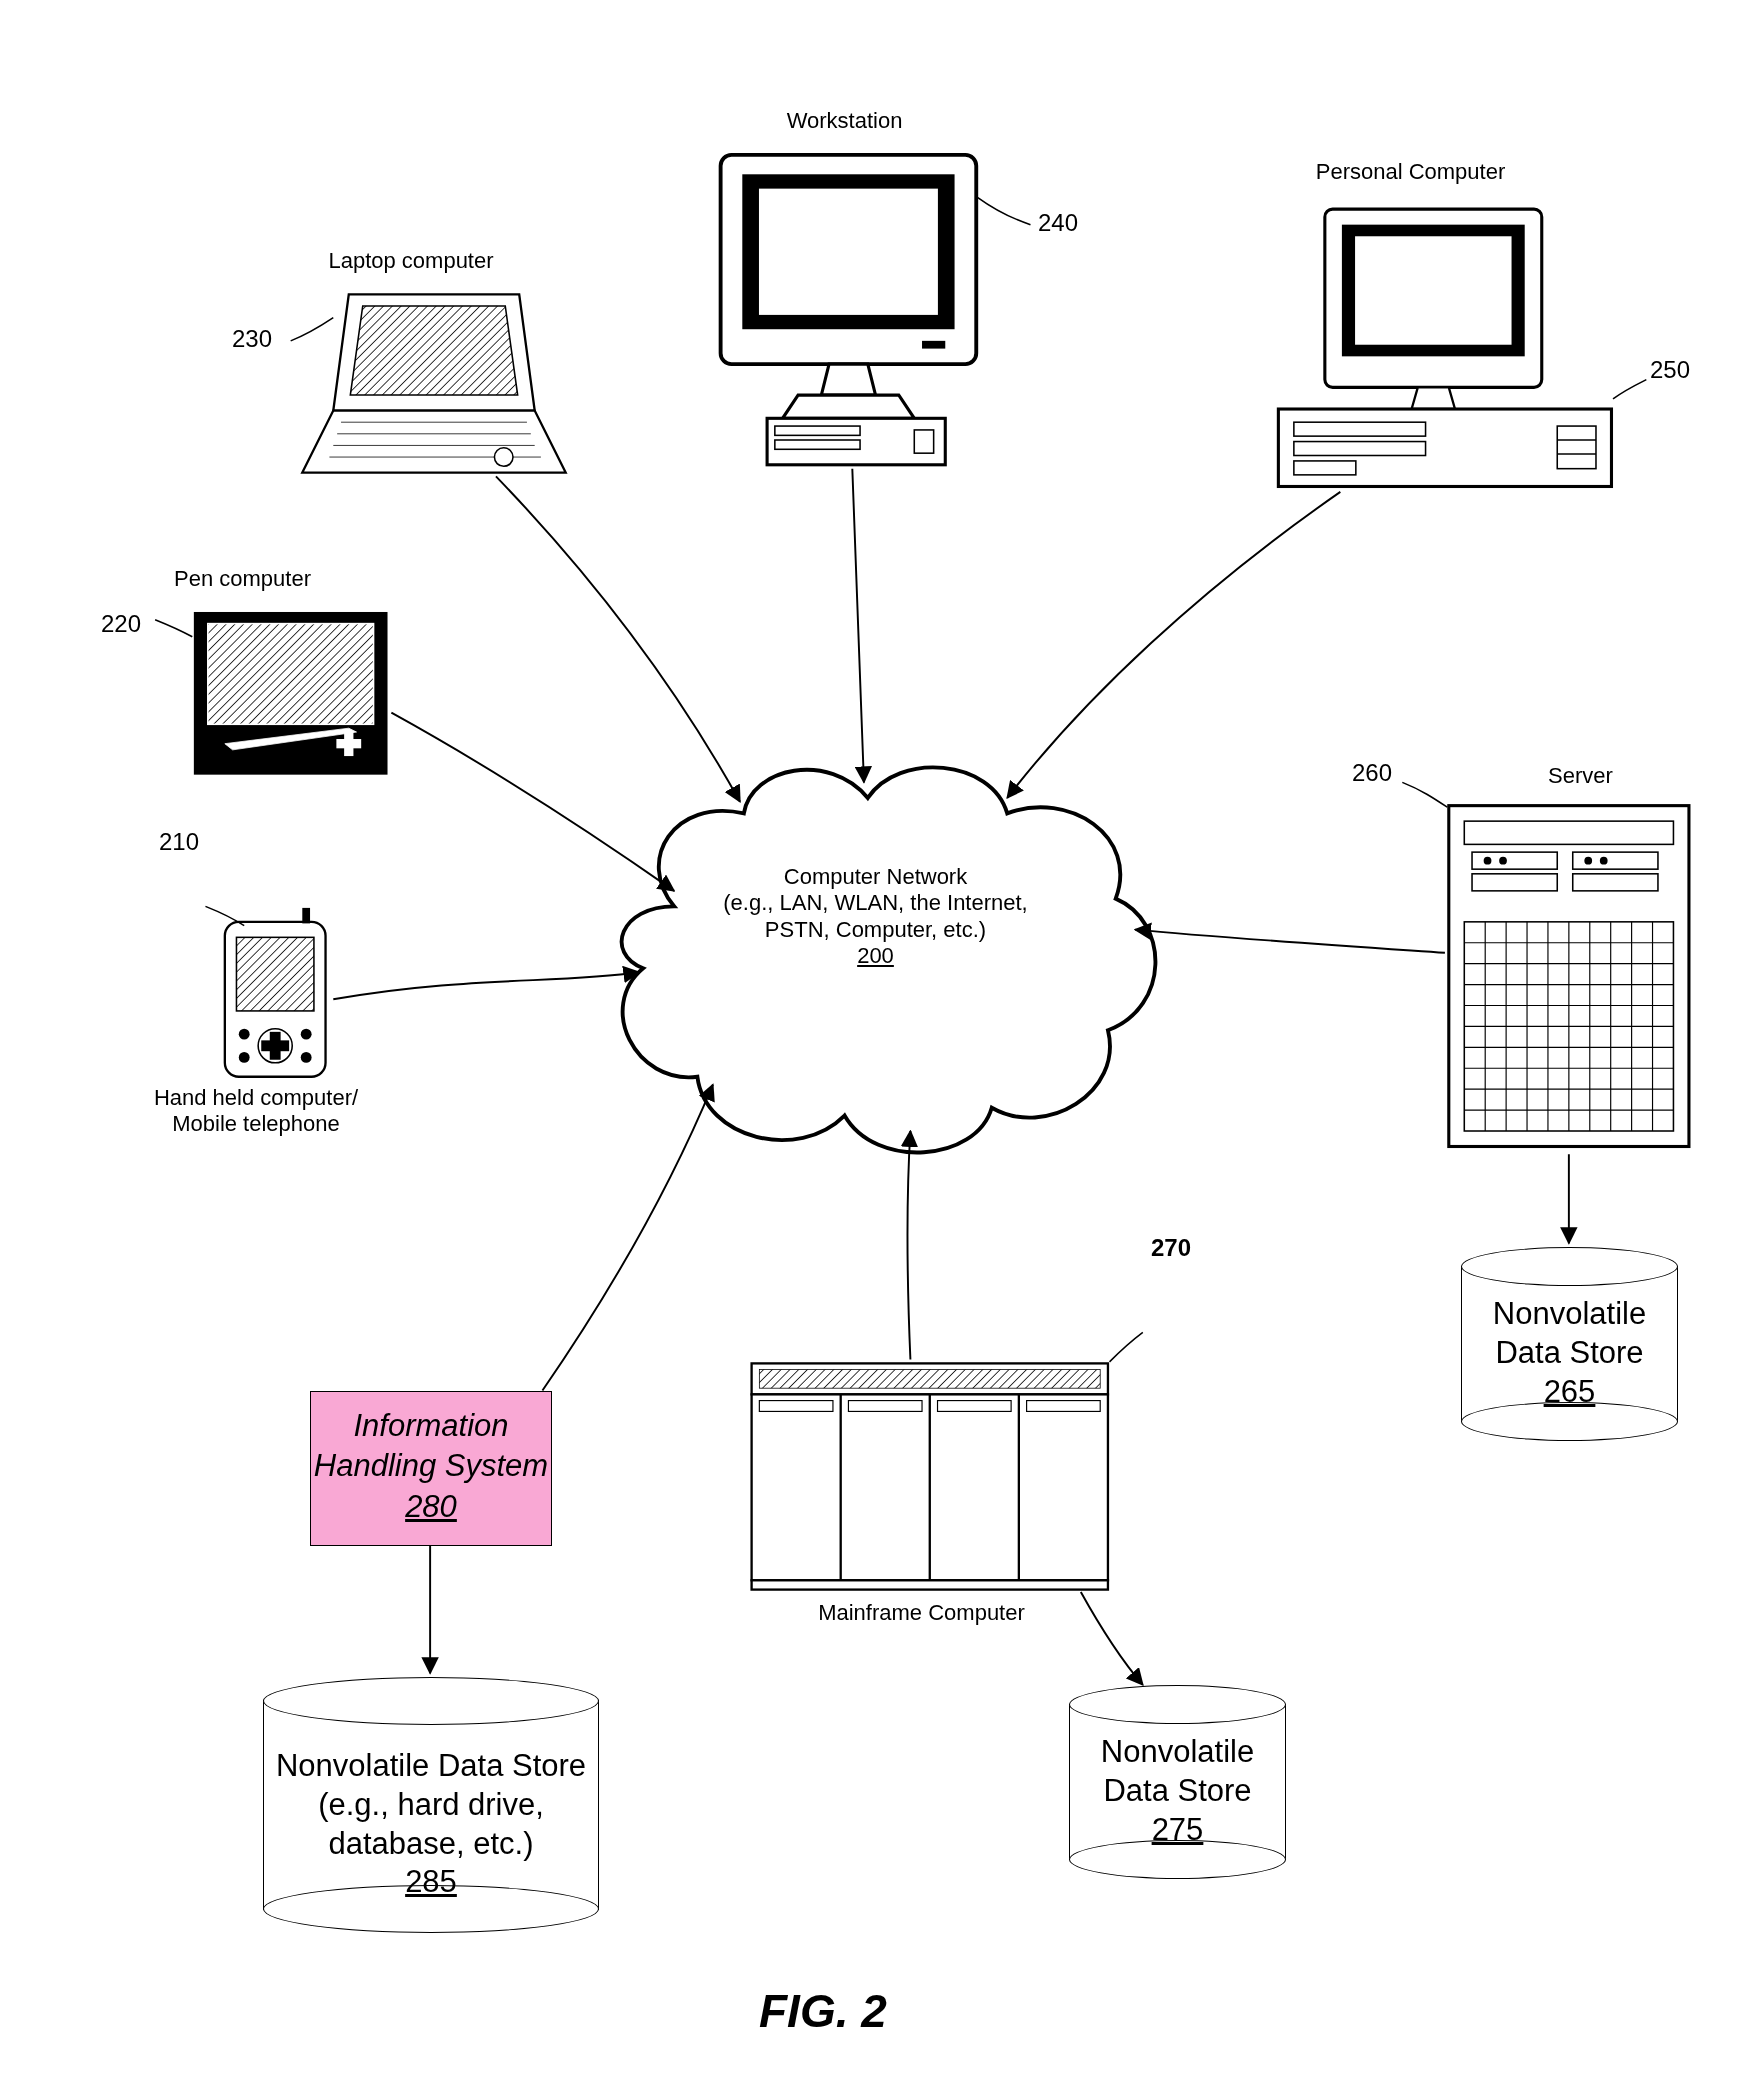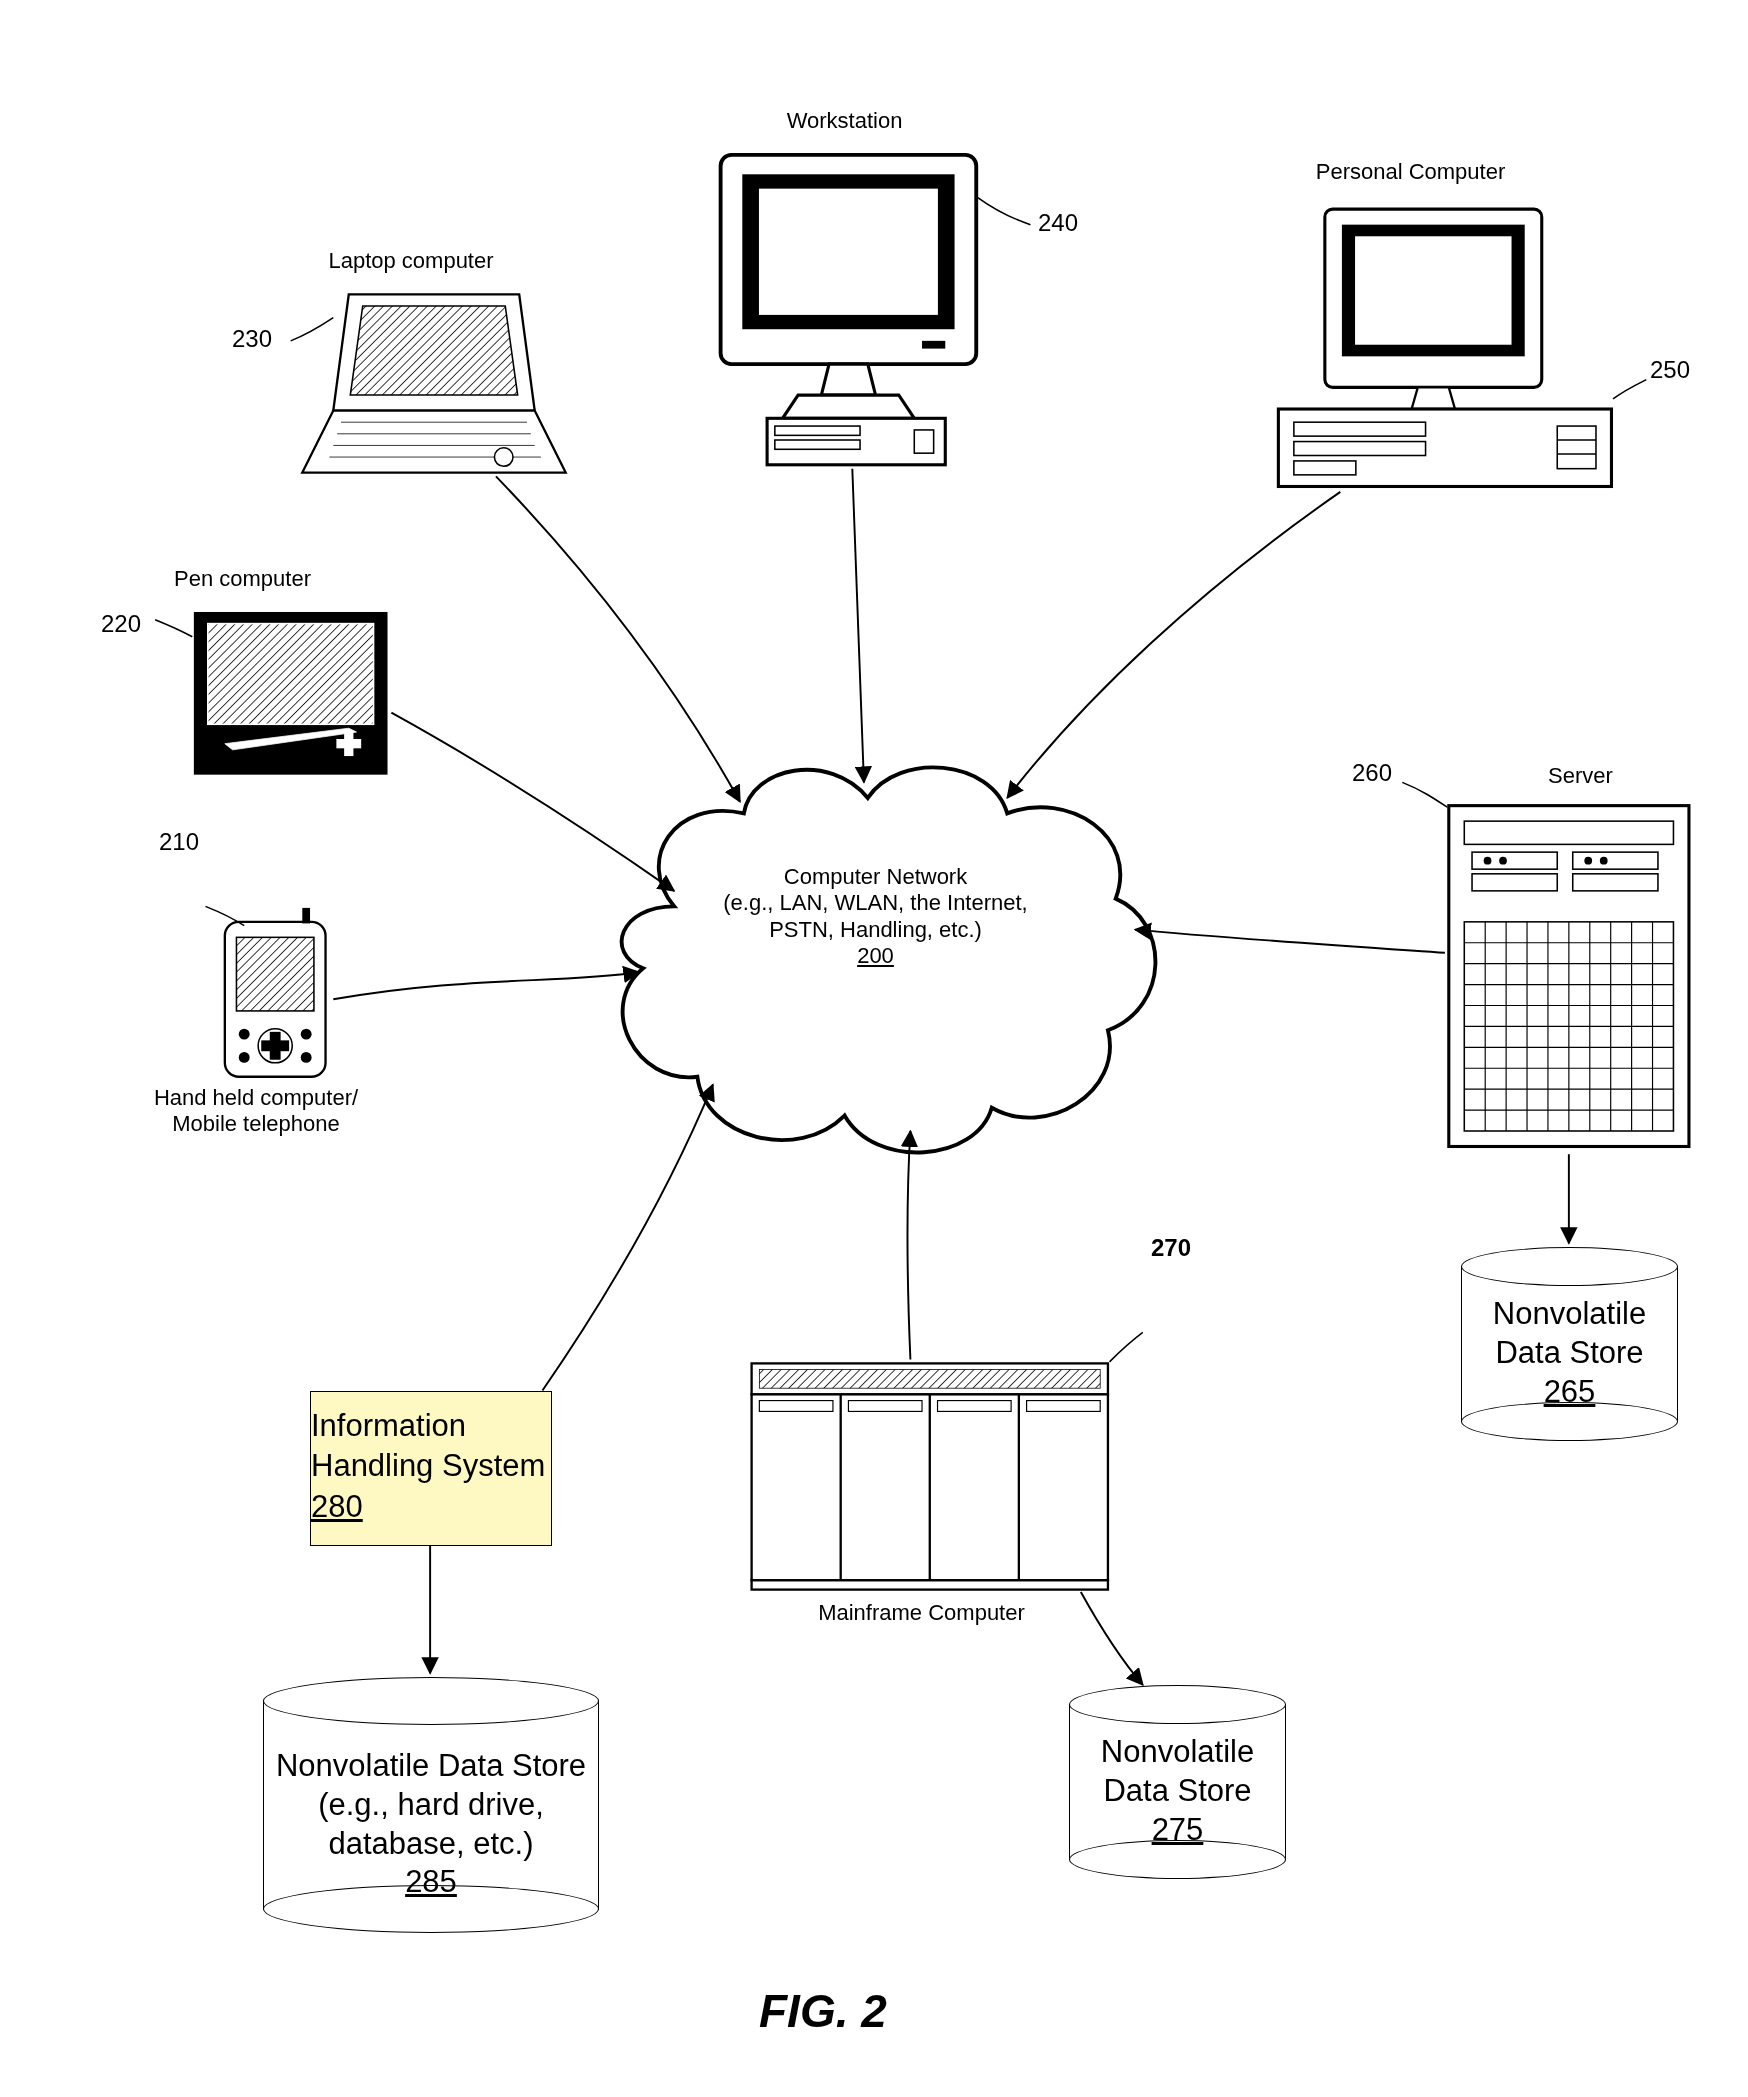--- a/index.html
+++ b/index.html
@@ -31,21 +31,23 @@
   }
   .fig-caption {
     position: absolute;
     font-size: 46px;
     font-weight: bold;
     font-style: italic;
   }
   .box {
     position: absolute;
     border: 1.5px solid #000;
-    background: #fef9c3;
+    background: #f9a8d4;
+    text-align: center;
+    font-style: italic;
   }
   
   .cylinder {
     position: absolute;
   }
   .cyl-body {
     position: absolute;
     left: 0; right: 0;
     border-left: 1.5px solid #000;
     border-right: 1.5px solid #000;
@@ -270,21 +272,21 @@
 
       <path d="M1395 2055 C 1420 2100, 1445 2140, 1475 2175" marker-end="url(#arrow)"></path>
 
       <line x1="2025" y1="1490" x2="2025" y2="1605" marker-end="url(#arrow)"></line>
     </g>
   </svg>
 
   <div class="label" style="left:682px; top:864px; width:387px;">
     <div>Computer Network</div>
     <div>(e.g., LAN, WLAN, the Internet,</div>
-    <div>PSTN, Handling, etc.)</div>
+    <div>PSTN, Computer, etc.)</div>
     <div class="underline">200</div>
   </div>
 
   <div class="label" style="left:101px; top:1085px; width:310px;">
     <div>Hand held computer/</div>
     <div>Mobile telephone</div>
   </div>
   <div class="label" style="left:174px; top:566px; width:217px; text-align:left;">Pen computer</div>
   <div class="label" style="left:287px; top:248px; width:248px;">Laptop computer</div>
   <div class="label" style="left:736px; top:108px; width:217px;">Workstation</div>

